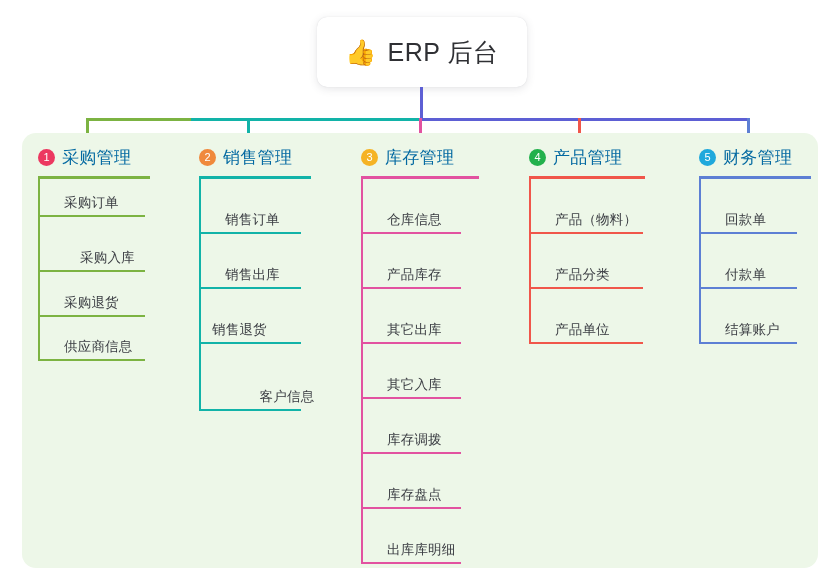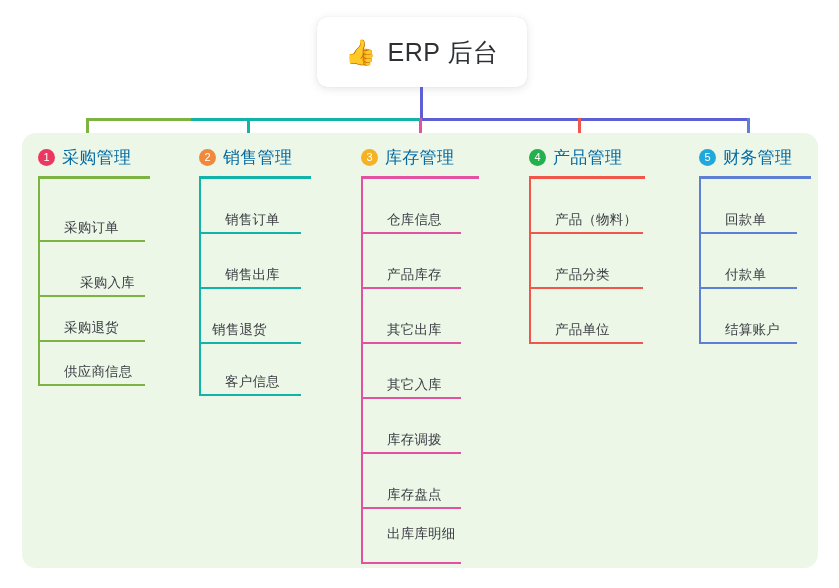--- a/index.html
+++ b/index.html
@@ -190,21 +190,21 @@
 <div class="panel"></div>
 
 <div class="column col-1">
     <div class="col-header">
       <span class="col-badge" style="background: rgb(236, 56, 96);">1</span>
       <span class="col-title">采购管理</span>
     </div>
     <div class="col-rule" style="background: rgb(124, 179, 66); width: 112px;"></div>
     <div class="branch">
       <div class="spine" style="background: rgb(124, 179, 66);"></div>
-      <div class="leaf" style="height: 63px;">
+      <div class="leaf" style="height: 38px;">
         <span class="leaf-text">采购订单</span>
         <div class="leaf-rule" style="background: rgb(124, 179, 66); width: 105px;"></div>
       </div>
       <div class="leaf" style="height: 55px; padding-left: 40px;">
         <span class="leaf-text">采购入库</span>
         <div class="leaf-rule" style="background: rgb(124, 179, 66); width: 105px;"></div>
       </div>
       <div class="leaf" style="height: 45px;">
         <span class="leaf-text">采购退货</span>
         <div class="leaf-rule" style="background: rgb(124, 179, 66); width: 105px;"></div>
@@ -228,21 +228,21 @@
         <div class="leaf-rule" style="background: rgb(18, 179, 168); width: 100px;"></div>
       </div>
       <div class="leaf" style="height: 55px;">
         <span class="leaf-text">销售出库</span>
         <div class="leaf-rule" style="background: rgb(18, 179, 168); width: 100px;"></div>
       </div>
       <div class="leaf" style="height: 55px; padding-left: 11px;">
         <span class="leaf-text">销售退货</span>
         <div class="leaf-rule" style="background: rgb(18, 179, 168); width: 100px;"></div>
       </div>
-      <div class="leaf" style="height: 52px;">
+      <div class="leaf" style="height: 67px; justify-content: center;">
         <span class="leaf-text">客户信息</span>
         <div class="leaf-rule" style="background: rgb(18, 179, 168); width: 100px;"></div>
       </div>
     </div>
   </div>
 <div class="column col-3">
     <div class="col-header">
       <span class="col-badge" style="background: rgb(245, 179, 36);">3</span>
       <span class="col-title">库存管理</span>
     </div>
@@ -266,21 +266,21 @@
         <div class="leaf-rule" style="background: rgb(226, 82, 160); width: 98px;"></div>
       </div>
       <div class="leaf" style="height: 55px;">
         <span class="leaf-text">库存调拨</span>
         <div class="leaf-rule" style="background: rgb(226, 82, 160); width: 98px;"></div>
       </div>
       <div class="leaf" style="height: 55px;">
         <span class="leaf-text">库存盘点</span>
         <div class="leaf-rule" style="background: rgb(226, 82, 160); width: 98px;"></div>
       </div>
-      <div class="leaf" style="height: 55px; align-items: center;">
+      <div class="leaf" style="height: 55px;">
         <span class="leaf-text">出库库明细</span>
         <div class="leaf-rule" style="background: rgb(226, 82, 160); width: 98px;"></div>
       </div>
     </div>
   </div>
 <div class="column col-4">
     <div class="col-header">
       <span class="col-badge" style="background: rgb(34, 177, 76);">4</span>
       <span class="col-title">产品管理</span>
     </div>

